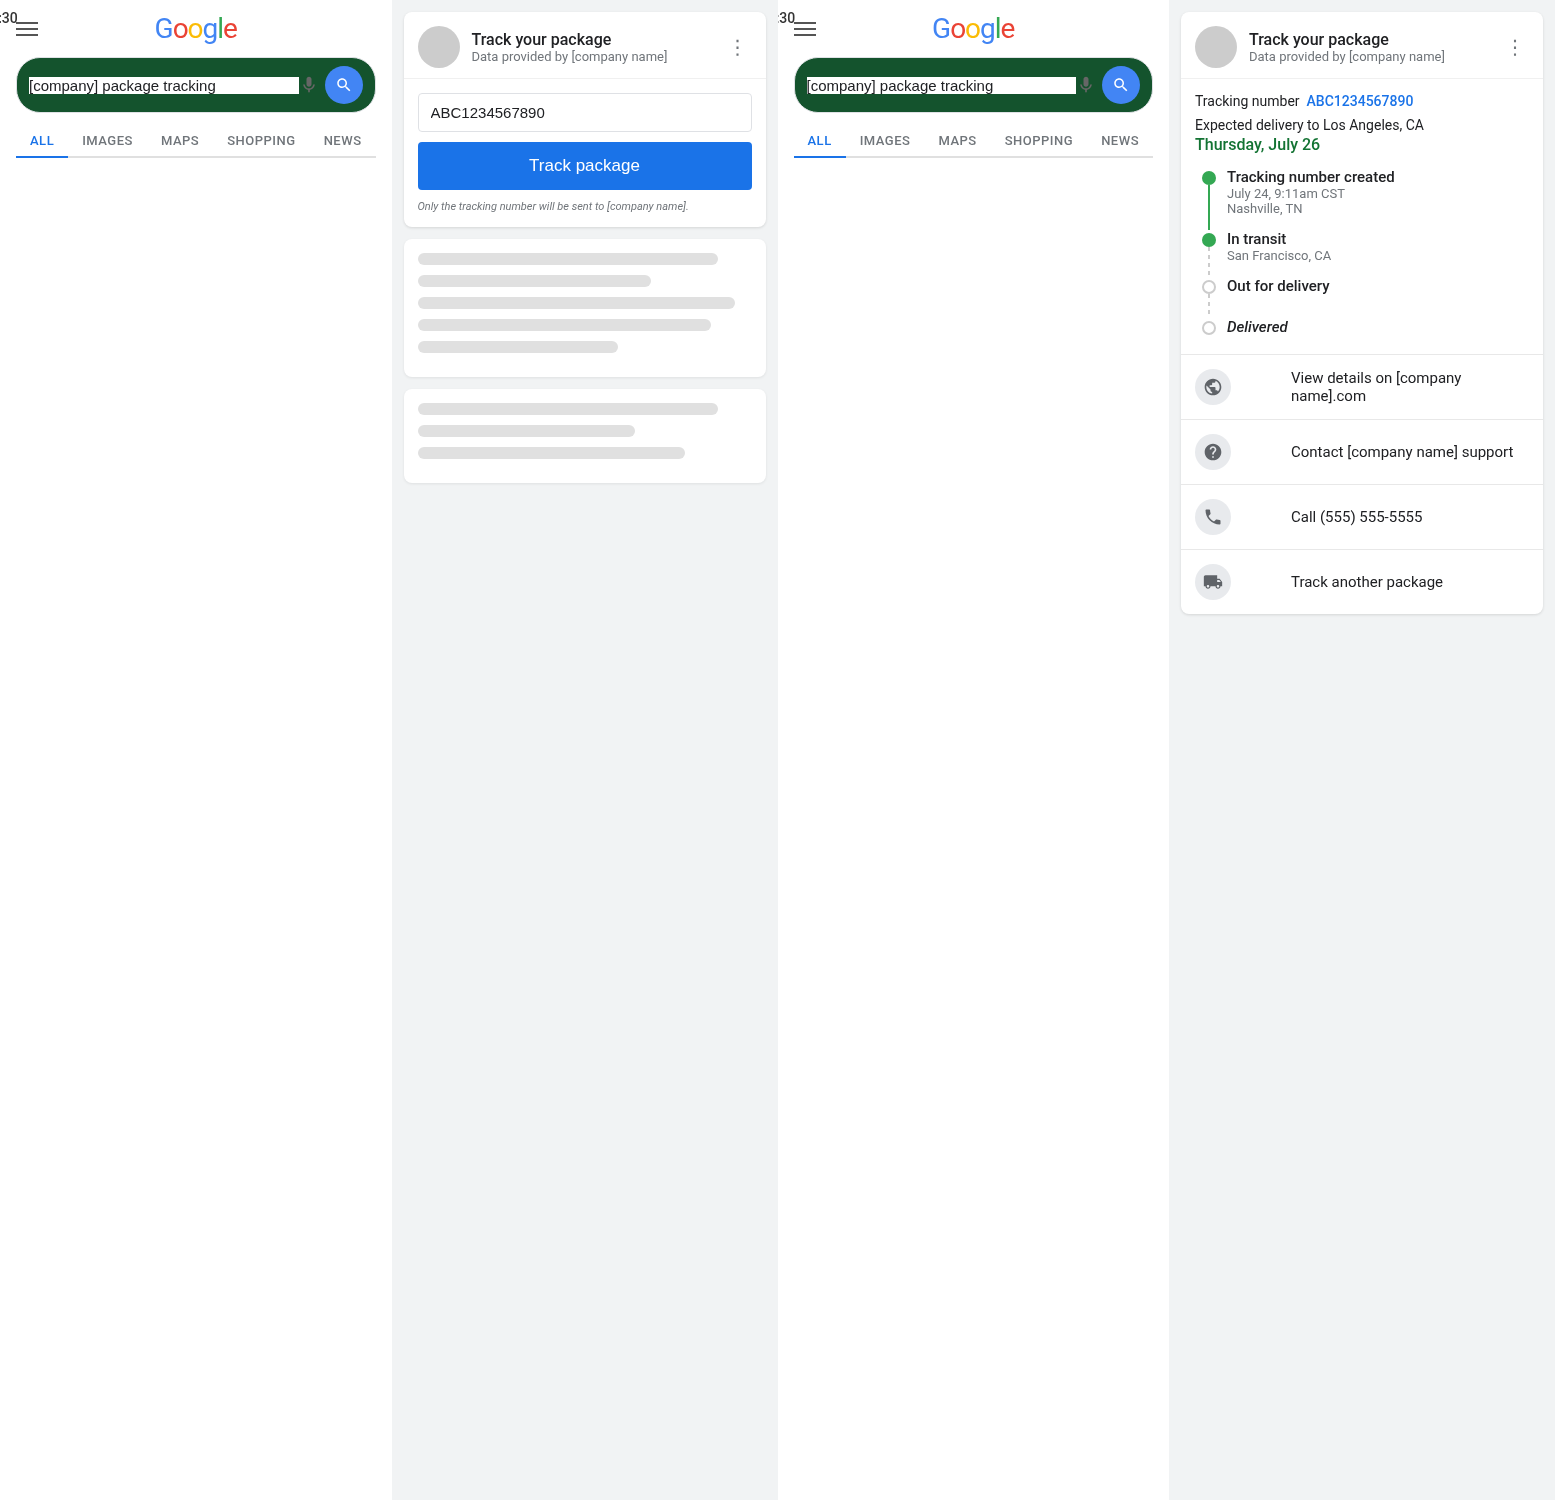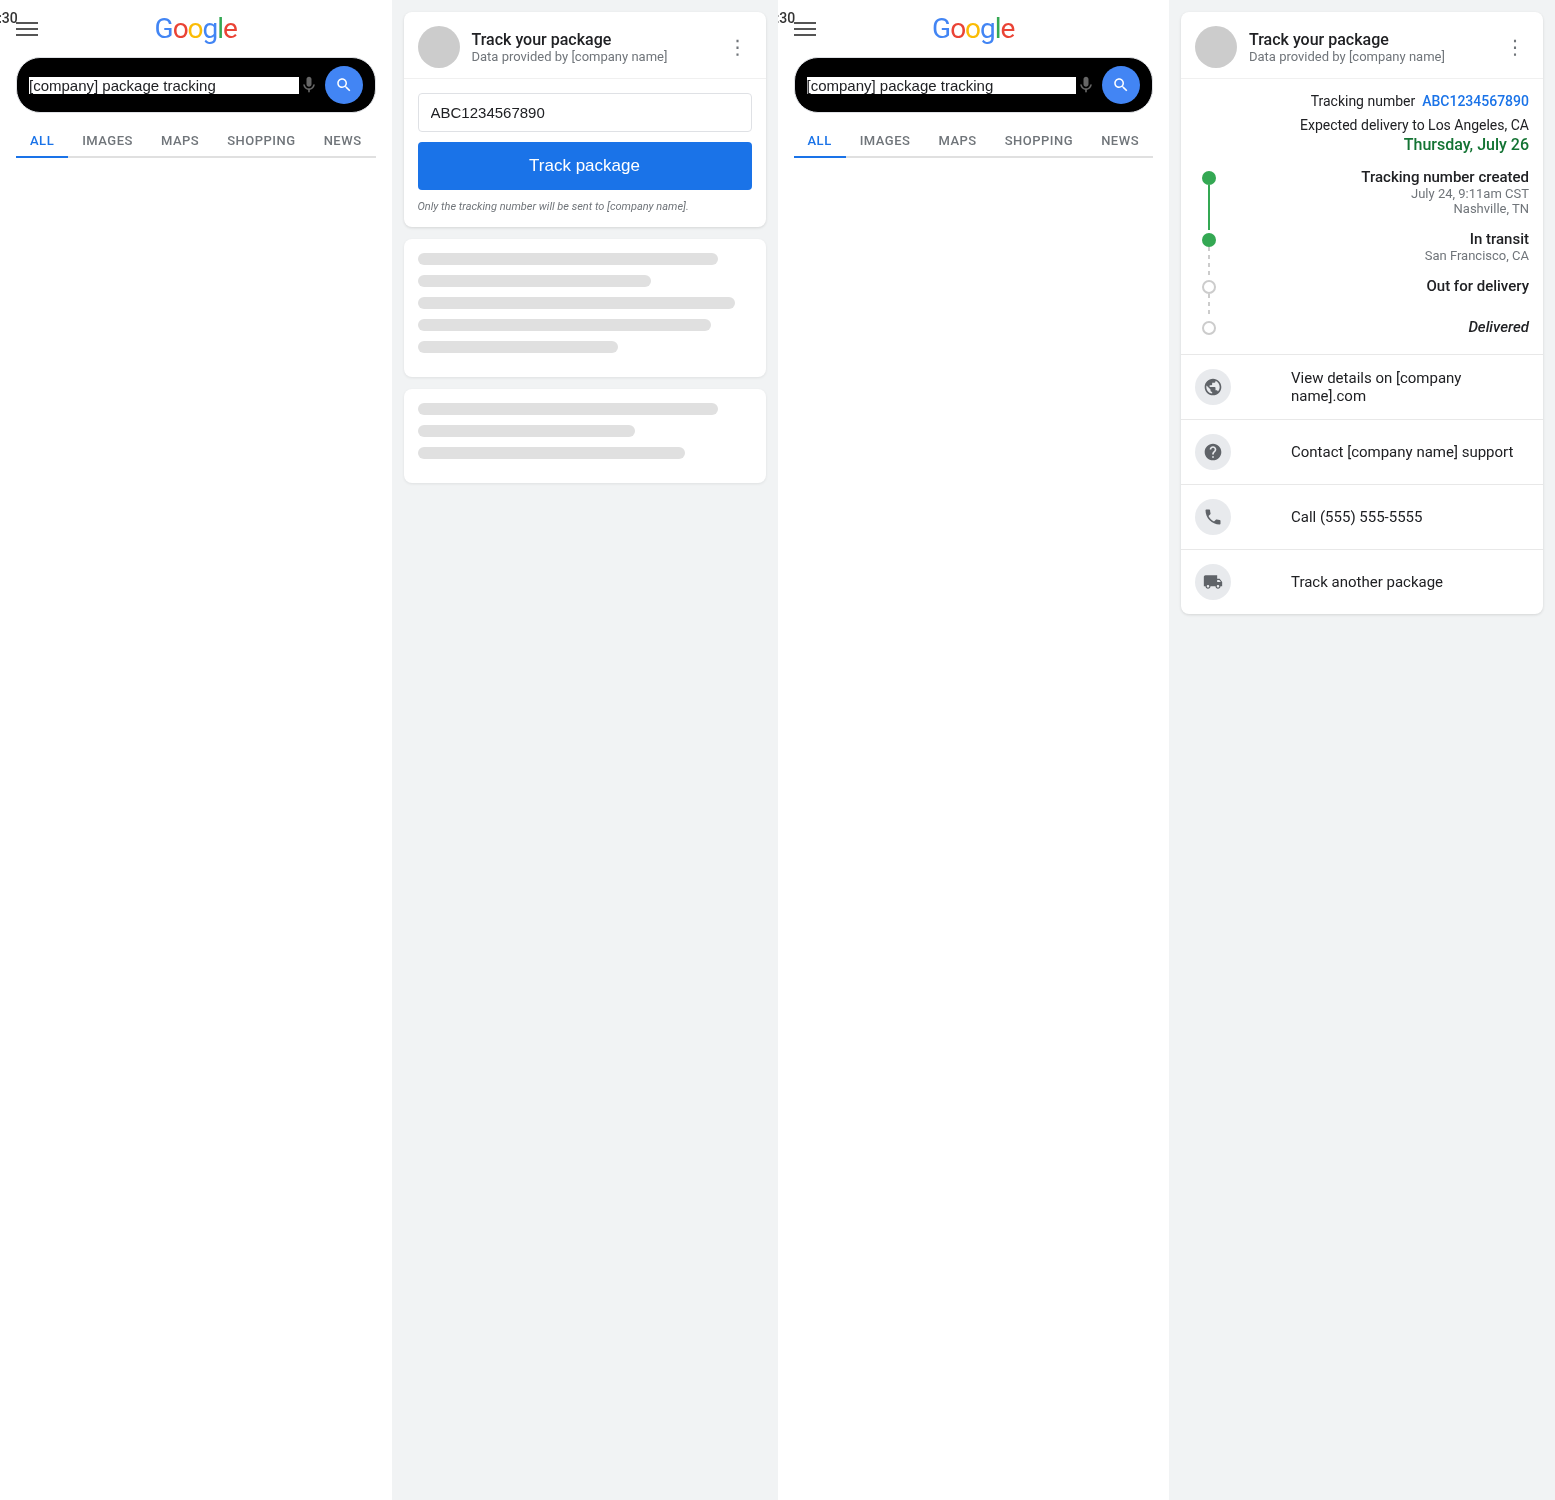--- a/index.html
+++ b/index.html
@@ -76,21 +76,21 @@
     .g-red { color: #EA4335; }
     .g-yellow { color: #FBBC05; }
     .g-green { color: #34A853; }
     .search-bar {
       display: flex;
       align-items: center;
       border: 1px solid #dfe1e5;
       border-radius: 24px;
       padding: 8px 12px;
       margin-bottom: 12px;
-      background: #000000;
+      background: #14532d;
     }
     .search-bar input {
       flex: 1;
       border: none;
       outline: none;
       font-size: 15px;
       color: #202124;
     }
     .search-btn {
       background: #4285F4;
@@ -213,21 +213,20 @@
     }
     .skeleton-bar {
       height: 12px;
       border-radius: 6px;
       background: #e0e0e0;
       margin-bottom: 10px;
     }
     
     .tracking-result {
       padding: 14px;
-      text-align: right;
     }
     .tracking-number-row {
       font-size: 14px;
       color: #202124;
       margin-bottom: 8px;
     }
     .tracking-number-link {
       color: #1a73e8;
       font-weight: 500;
     }

